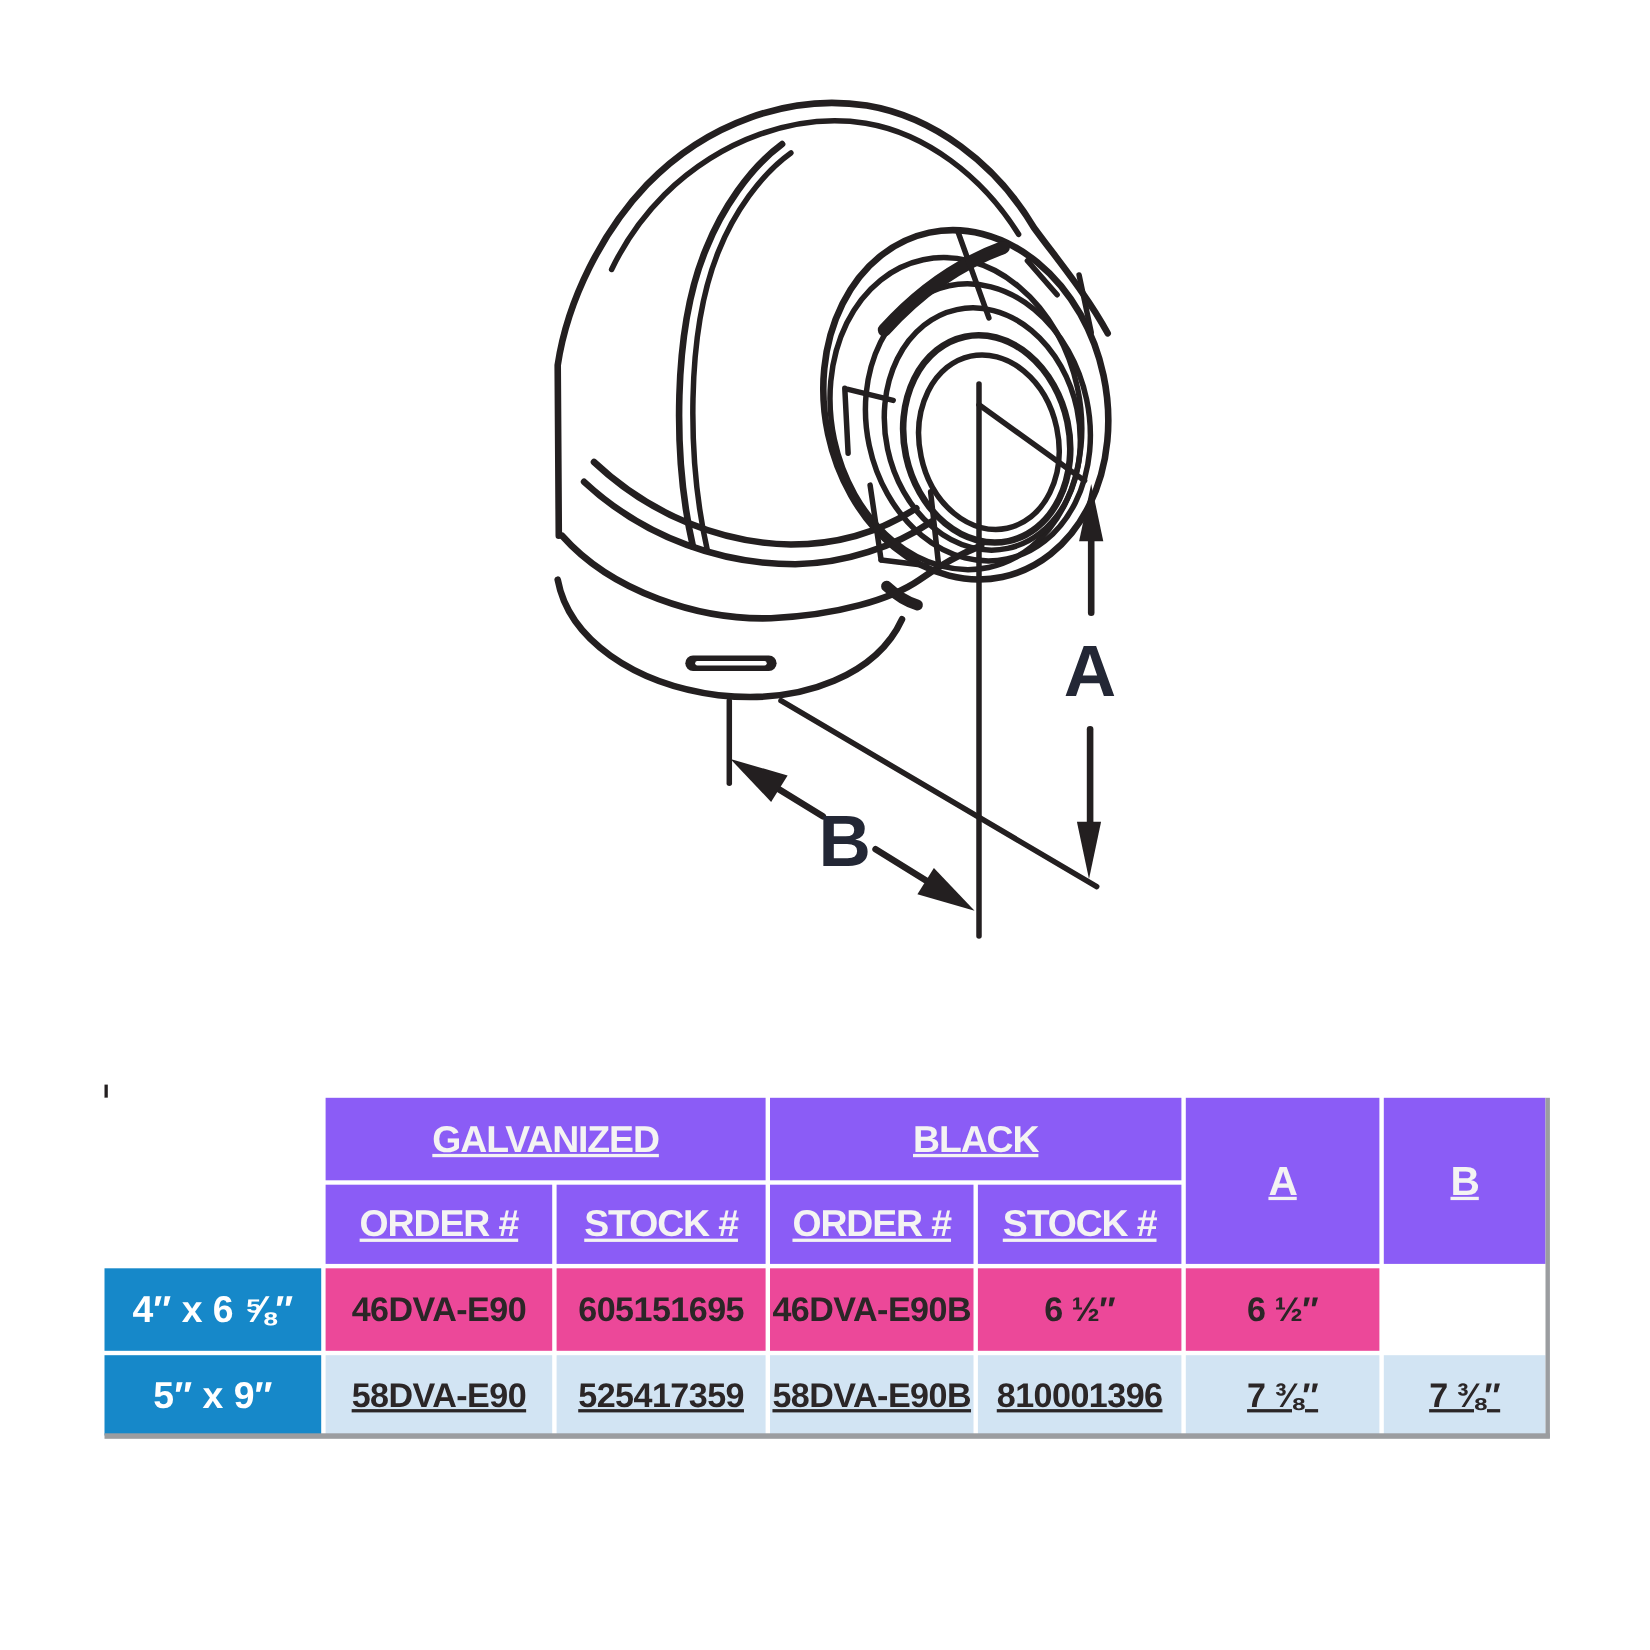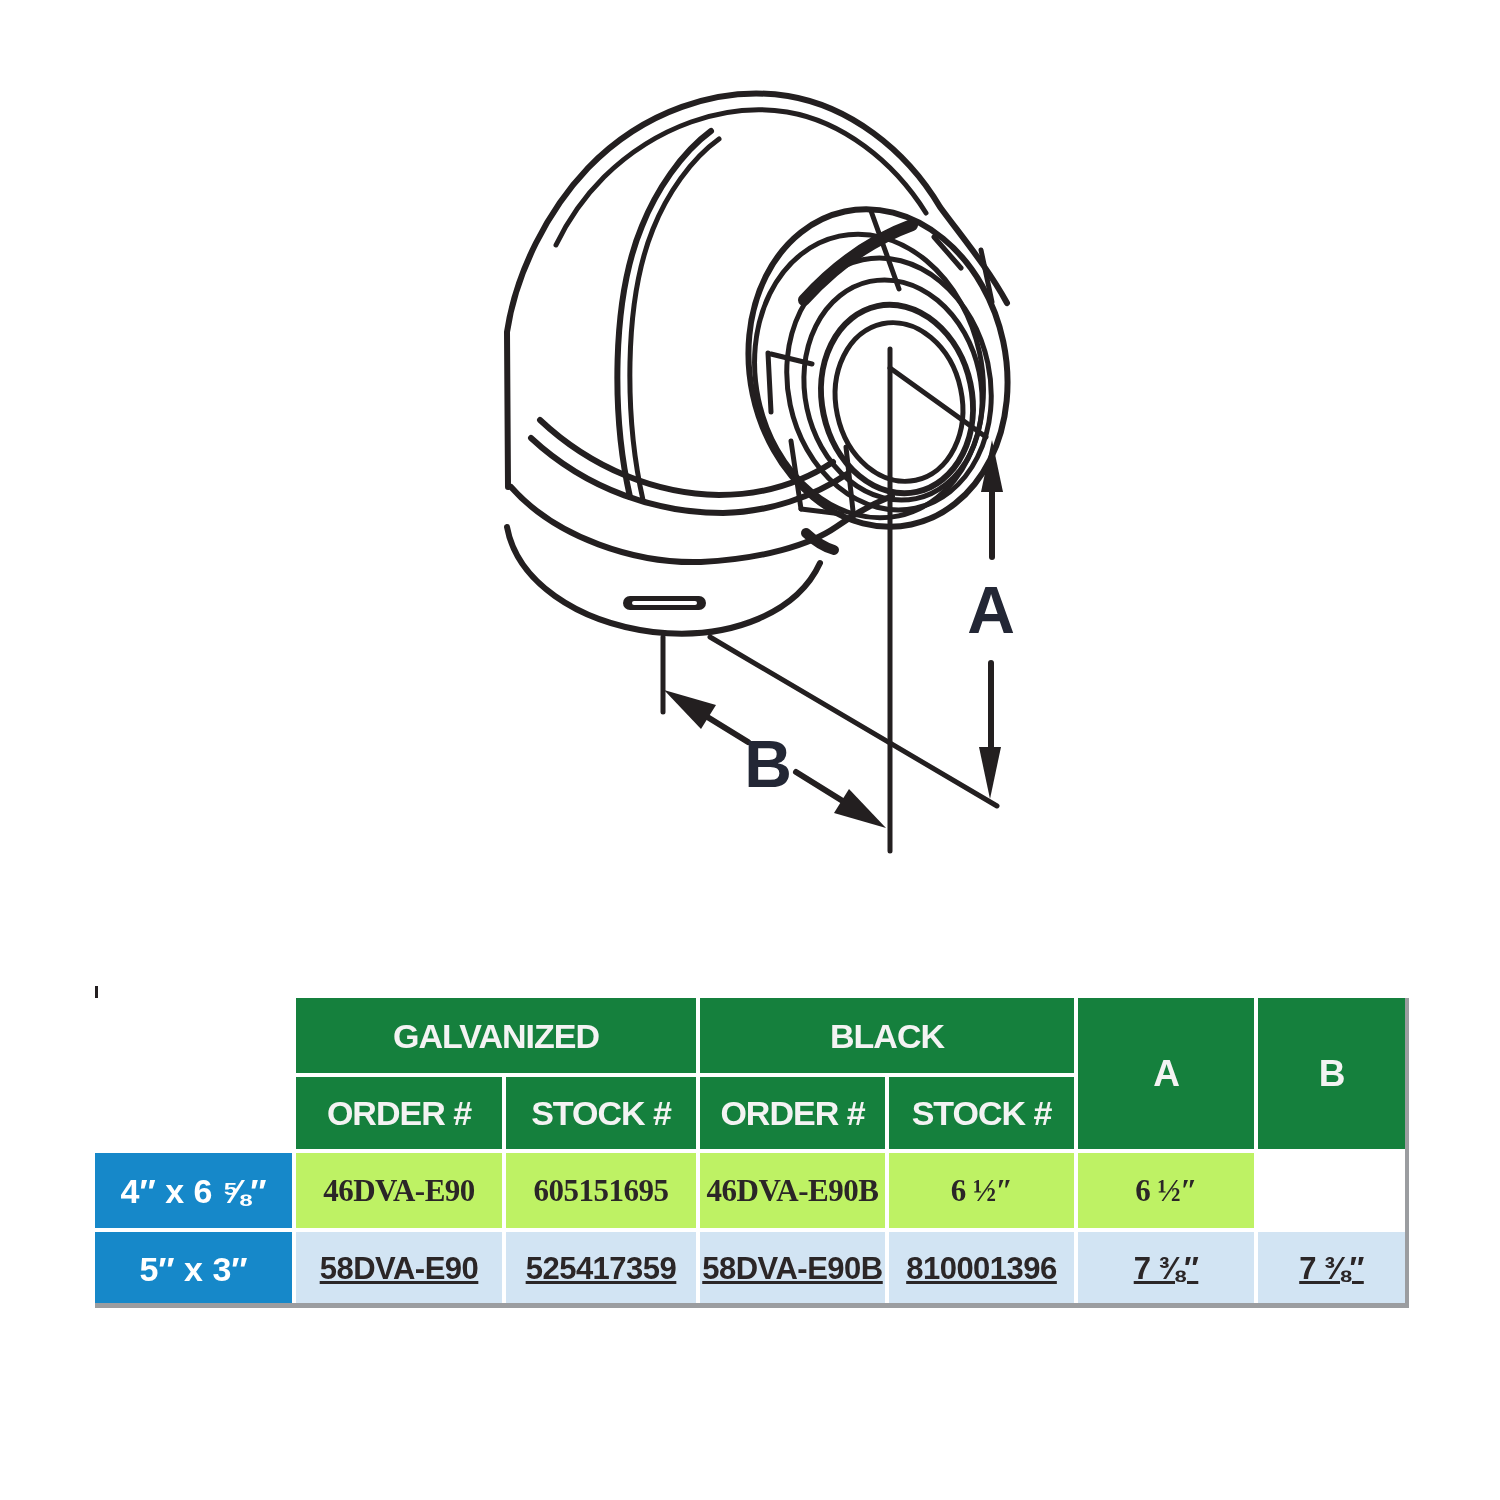--- a/index.html
+++ b/index.html
@@ -6,30 +6,30 @@
   .page{position:relative;width:1500px;height:1500px;background:#ffffff;overflow:hidden;
         font-family:"Liberation Sans",sans-serif;}
   .drawing{position:absolute;left:0;top:0;}
   .dim-label{font-family:"Liberation Sans",sans-serif;font-weight:bold;font-size:66px;fill:#232735;}
 
   
   .spec-table{position:absolute;left:95px;top:998px;width:1310px;height:307px;
       display:grid;grid-template-columns:197px 206px 190px 185px 185px 176px 147px;
       grid-template-rows:75px 72px 75px 73px;gap:4px;background:#ffffff;}
   .cell{display:flex;align-items:center;justify-content:center;line-height:1;}
-  .hdr{background:#15803d;color:#f4f3f3;font-weight:bold;font-size:34px;letter-spacing:-1px;}
+  .hdr{background:#8b5cf6;color:#f4f3f3;font-weight:bold;font-size:34px;letter-spacing:-1px;text-decoration:underline;}
   .hdr-size{grid-column:1;grid-row:1/span 2;}
   .hdr-galv{grid-column:2/span 2;grid-row:1;}
   .hdr-black{grid-column:4/span 2;grid-row:1;}
   .hdr-a{grid-column:6;grid-row:1/span 2;font-size:37px;}
   .hdr-b{grid-column:7;grid-row:1/span 2;font-size:37px;}
   .sub{grid-row:2;}
   .size-cell{background:#1688c9;color:#ffffff;font-weight:bold;font-size:34px;text-align:right;}
   .val{color:#2b2627;font-weight:bold;font-size:31px;letter-spacing:-0.5px;}
-  .r1{background:#bef264;font-family:Liberation Serif, serif;}
+  .r1{background:#ec4899;}
   .r2{background:#d2e4f3;text-decoration:underline;}
   .tbl-edge-right{position:absolute;left:1405px;top:998px;width:4px;height:309px;background:#9b9da0;}
   .tbl-edge-bottom{position:absolute;left:95px;top:1303px;width:1314px;height:5px;background:#9b9da0;}
   .tbl-tick{position:absolute;left:95px;top:986px;width:3px;height:12px;background:#231f20;}
 </style>
 </head>
 <body>
 
 <div class="page">
 
@@ -103,21 +103,21 @@
     <div class="cell hdr sub" style="grid-column:4">ORDER #</div>
     <div class="cell hdr sub" style="grid-column:5">STOCK #</div>
 
     <div class="cell size-cell" style="grid-row:3">4″ x 6 ⅝″</div>
     <div class="cell val r1" style="grid-row:3">46DVA-E90</div>
     <div class="cell val r1" style="grid-row:3">605151695</div>
     <div class="cell val r1" style="grid-row:3">46DVA-E90B</div>
     <div class="cell val r1" style="grid-row:3">6 ½″</div>
     <div class="cell val r1" style="grid-row:3">6 ½″</div>
 
-    <div class="cell size-cell" style="grid-row:4">5″ x 3″</div>
+    <div class="cell size-cell" style="grid-row:4">5″ x 9″</div>
     <div class="cell val r2" style="grid-row:4">58DVA-E90</div>
     <div class="cell val r2" style="grid-row:4">525417359</div>
     <div class="cell val r2" style="grid-row:4">58DVA-E90B</div>
     <div class="cell val r2" style="grid-row:4">810001396</div>
     <div class="cell val r2" style="grid-row:4">7 ⅜″</div>
     <div class="cell val r2" style="grid-row:4">7 ⅜″</div>
   </div>
 
   <div class="tbl-edge-right"></div>
   <div class="tbl-edge-bottom"></div>

